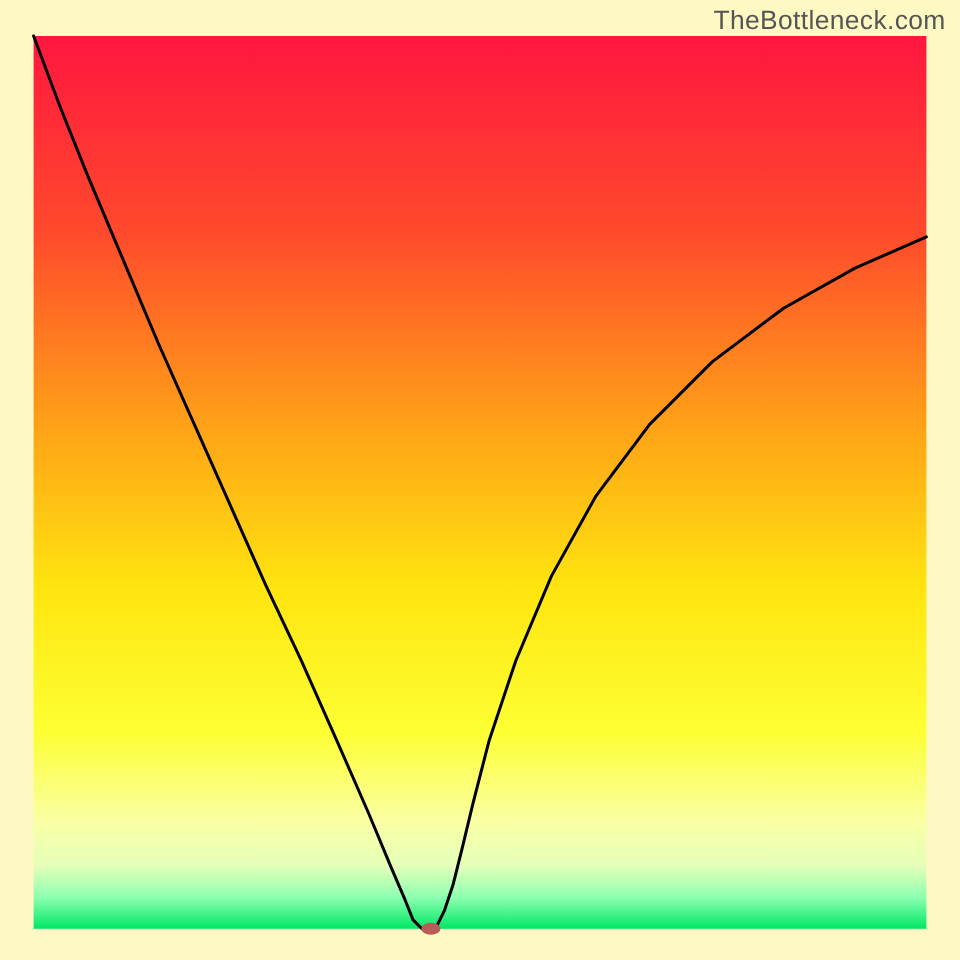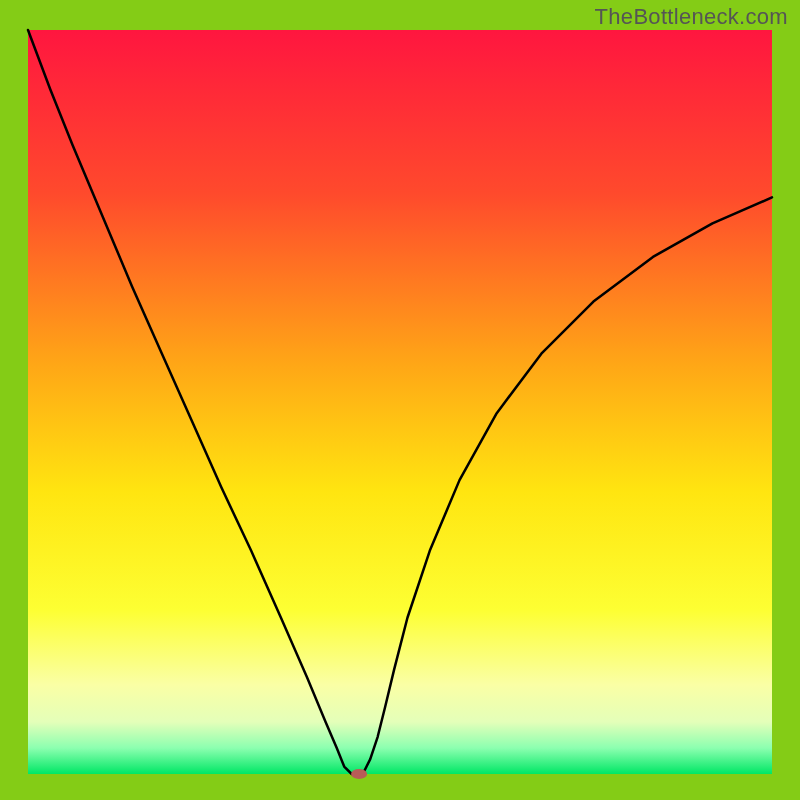--- a/index.html
+++ b/index.html
@@ -8,21 +8,21 @@
     width: 800px;
     height: 800px;
     background: #000;
     font-family: Arial, Helvetica, sans-serif;
     overflow: hidden;
   }
   .frame {
     position: relative;
     width: 800px;
     height: 800px;
-    background: #84cc16;
+    background: #fef9c3;
   }
   .watermark {
     position: absolute;
     top: 4px;
     right: 12px;
     color: #555555;
     font-size: 22px;
     font-weight: 500;
     letter-spacing: 0.3px;
   }

